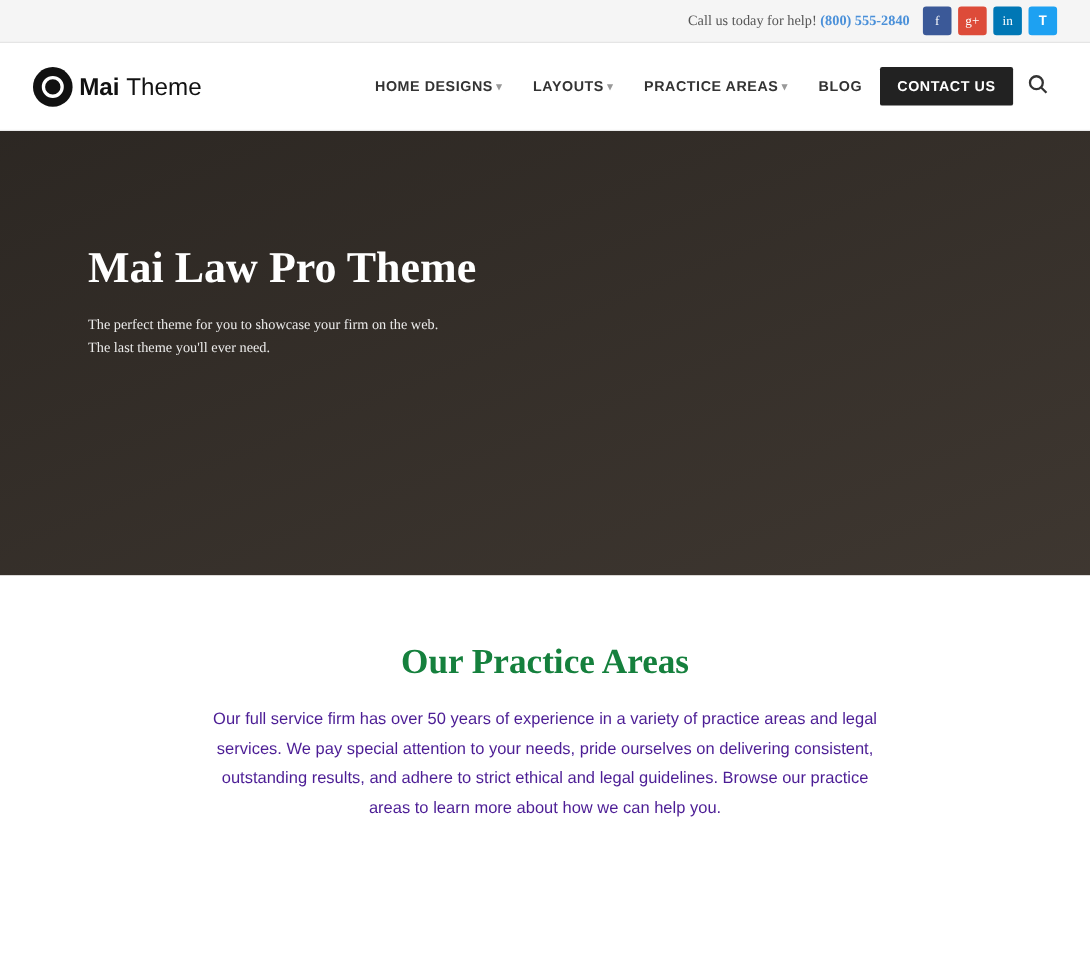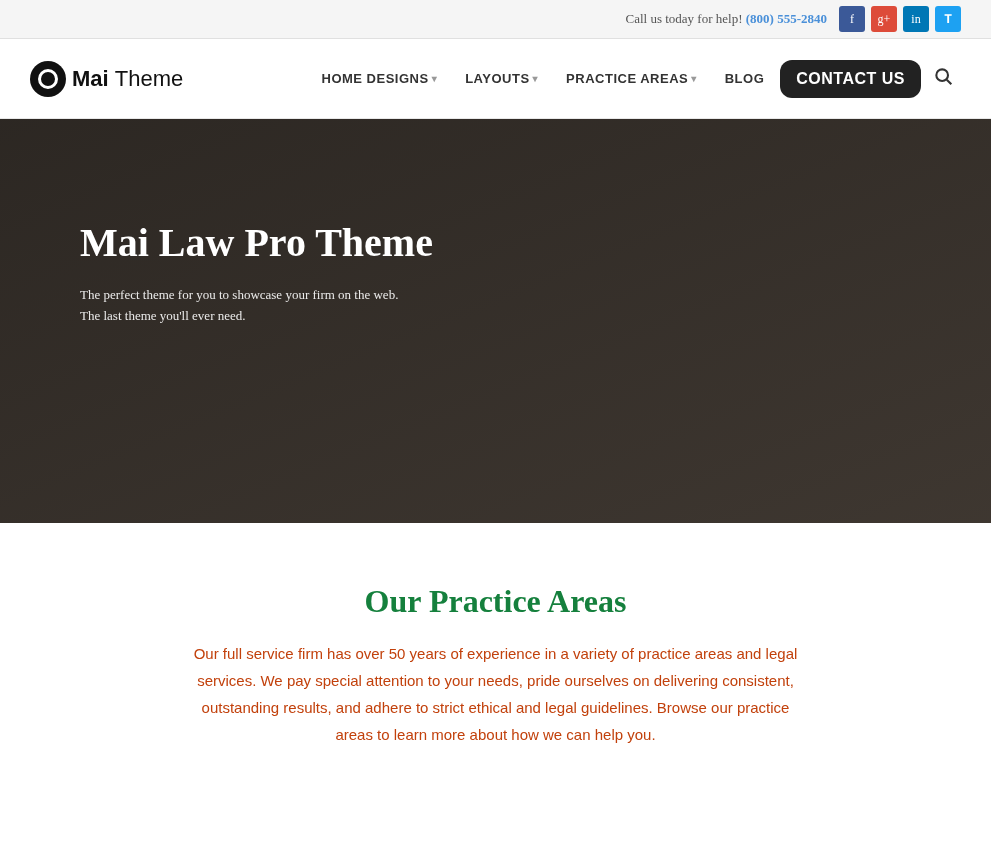--- a/index.html
+++ b/index.html
@@ -63,22 +63,22 @@
       display: flex; align-items: center; gap: 3px;
       padding: 8px 12px;
       font-size: 13px; font-family: 'Arial', sans-serif;
       font-weight: 600; color: #333; cursor: pointer;
       text-transform: uppercase; letter-spacing: 0.5px;
       white-space: nowrap;
     }
     .nav-chevron { font-size: 10px; color: #999; }
     .nav-contact-btn {
       background: #222; color: #fff !important;
-      padding: 10px 16px; border-radius: 12px;
-      font-size: 16px; font-family: 'Arial', sans-serif;
+      padding: 10px 16px; border-radius: 2px;
+      font-size: 13px; font-family: 'Arial', sans-serif;
       font-weight: 700; cursor: pointer;
       text-transform: uppercase; letter-spacing: 0.5px;
     }
     .nav-search {
       padding: 8px; cursor: pointer; font-size: 18px; color: #333;
     }
 
     
     .hero {
       position: relative;
@@ -146,21 +146,21 @@
     
     .practice-section {
       padding: 60px 80px 30px;
       text-align: center;
     }
     .practice-title {
       font-size: 32px; font-family: 'Georgia', serif;
       color: #15803d; margin-bottom: 20px; font-weight: 700;
     }
     .practice-desc {
-      font-size: 15px; color: #c2410c; font-family: 'Arial', sans-serif;
+      font-size: 15px; color: #4c1d95; font-family: 'Arial', sans-serif;
       line-height: 1.8; max-width: 620px; margin: 0 auto 40px;
     }
 
     
     ::-webkit-scrollbar { width: 6px; }
     ::-webkit-scrollbar-thumb { background: #ccc; border-radius: 3px; }
   </style>
 </head>
 <body>
 

